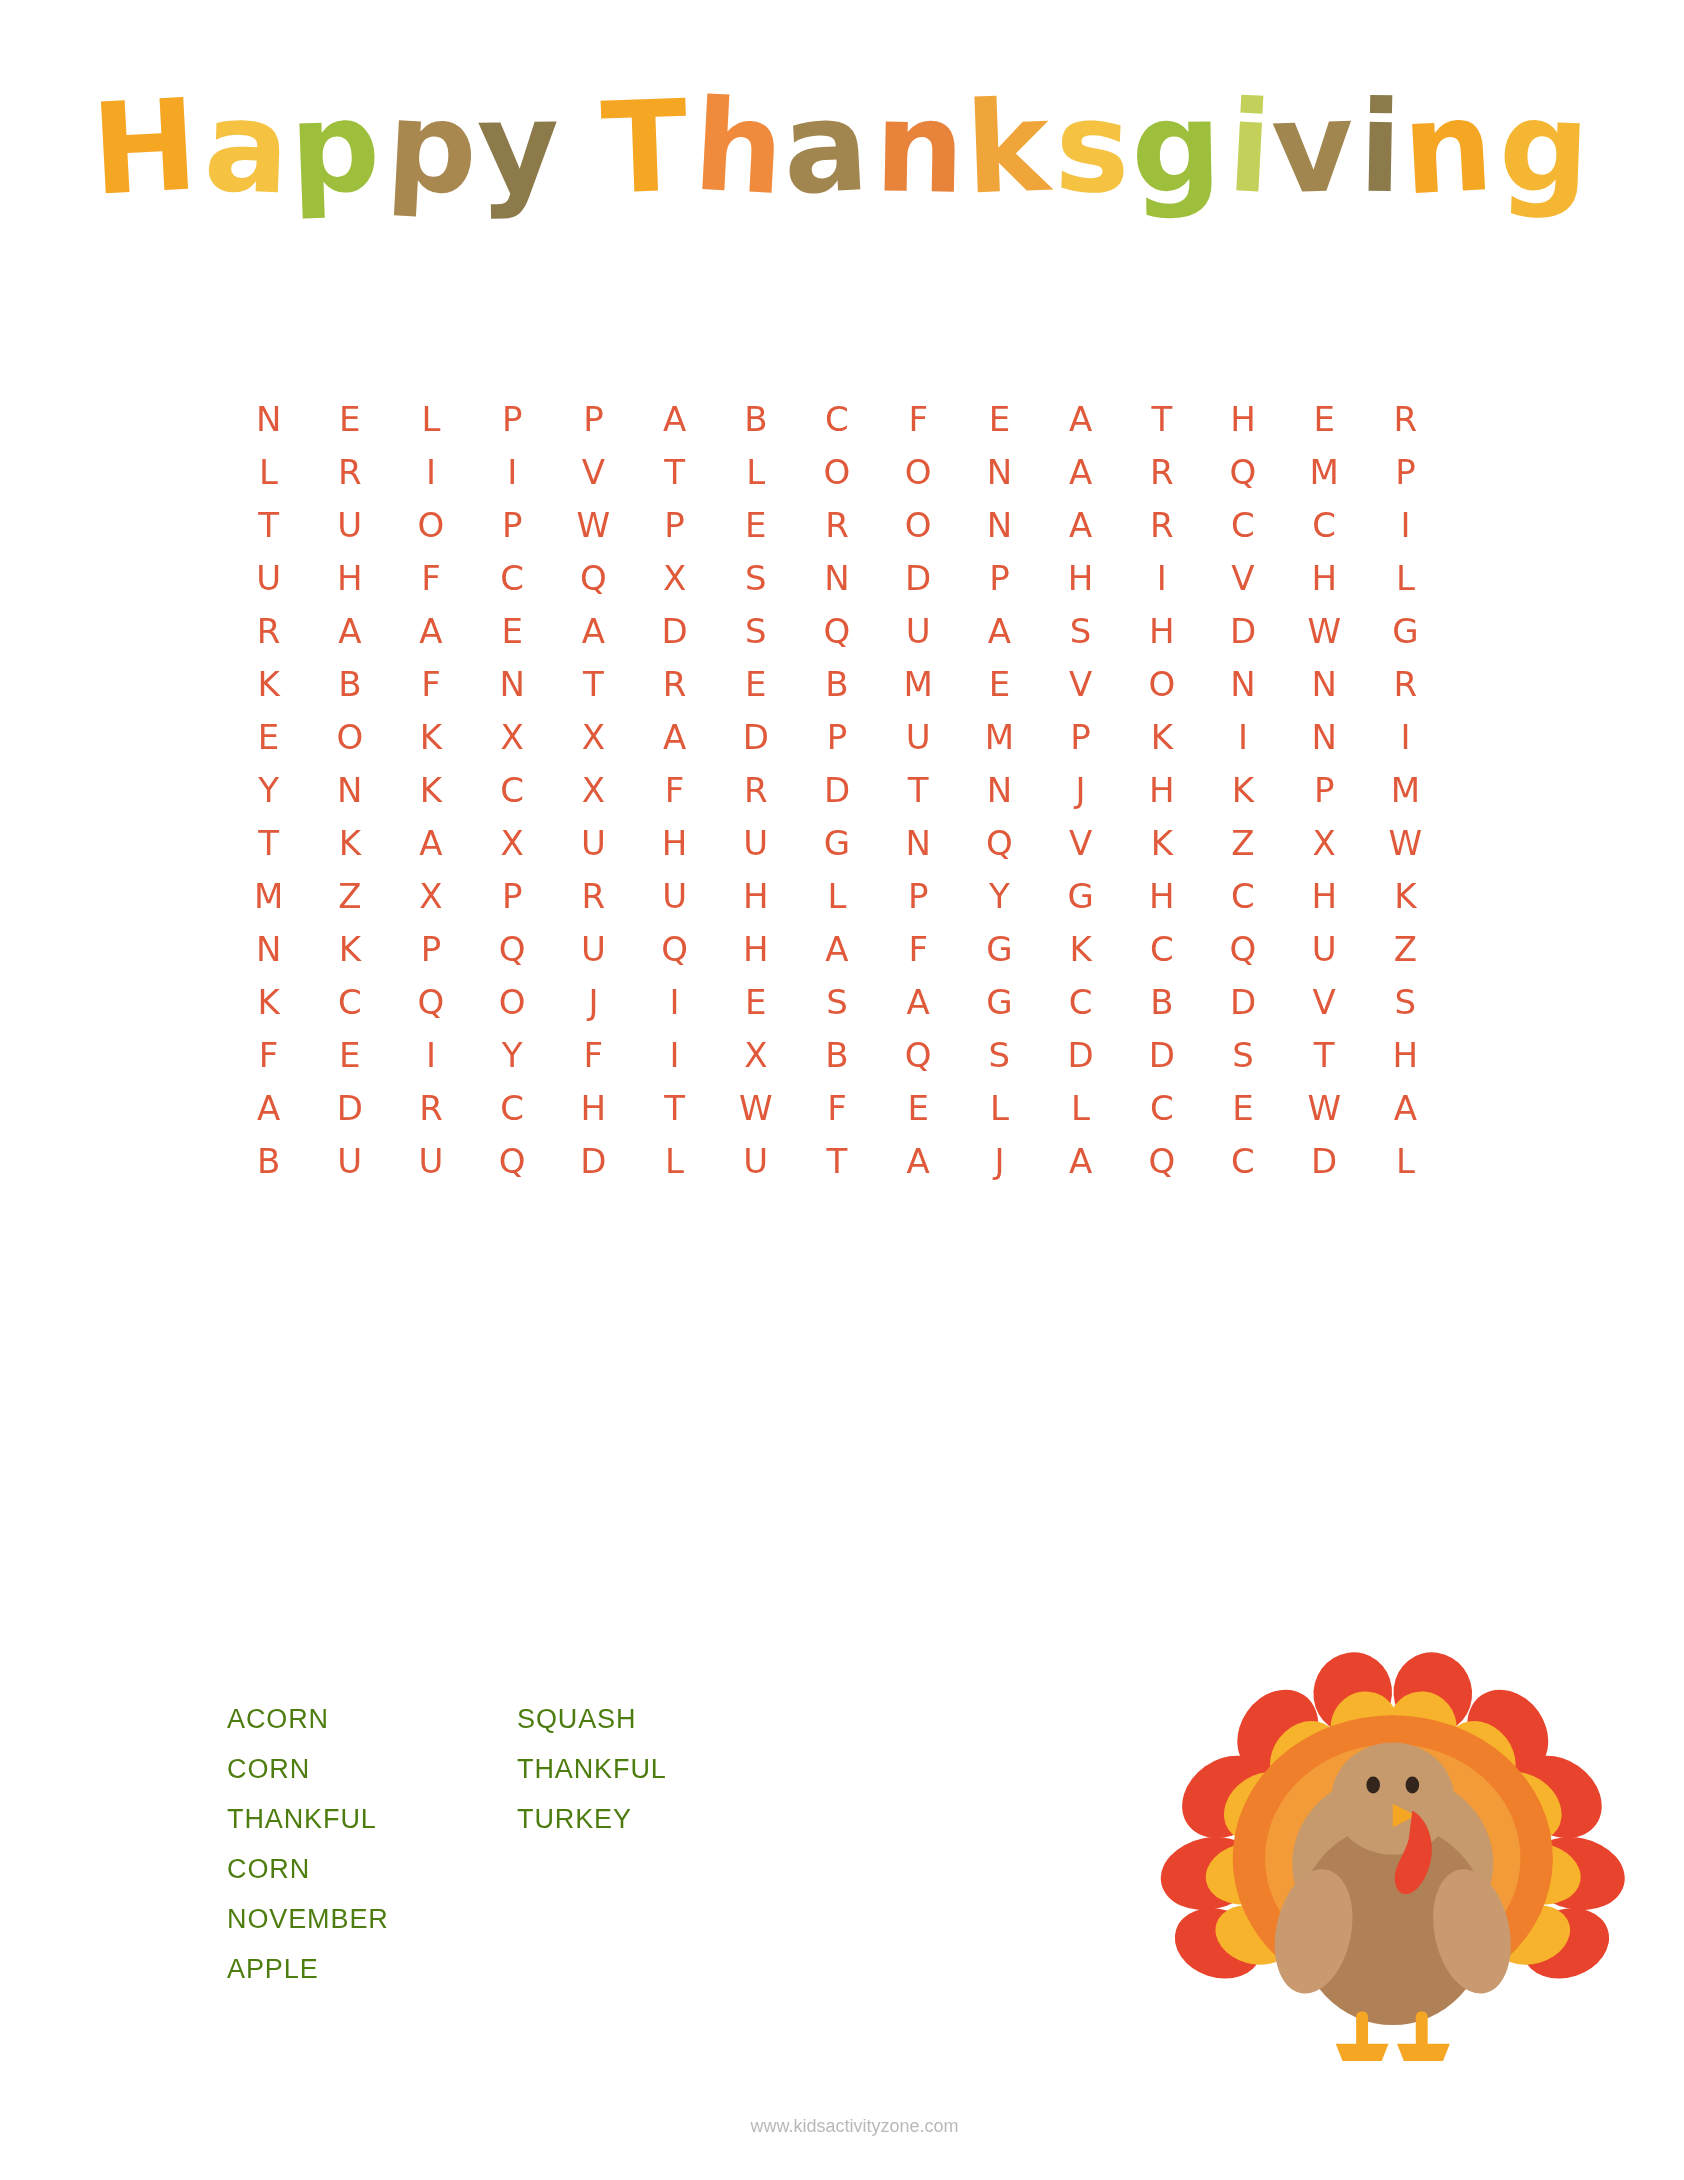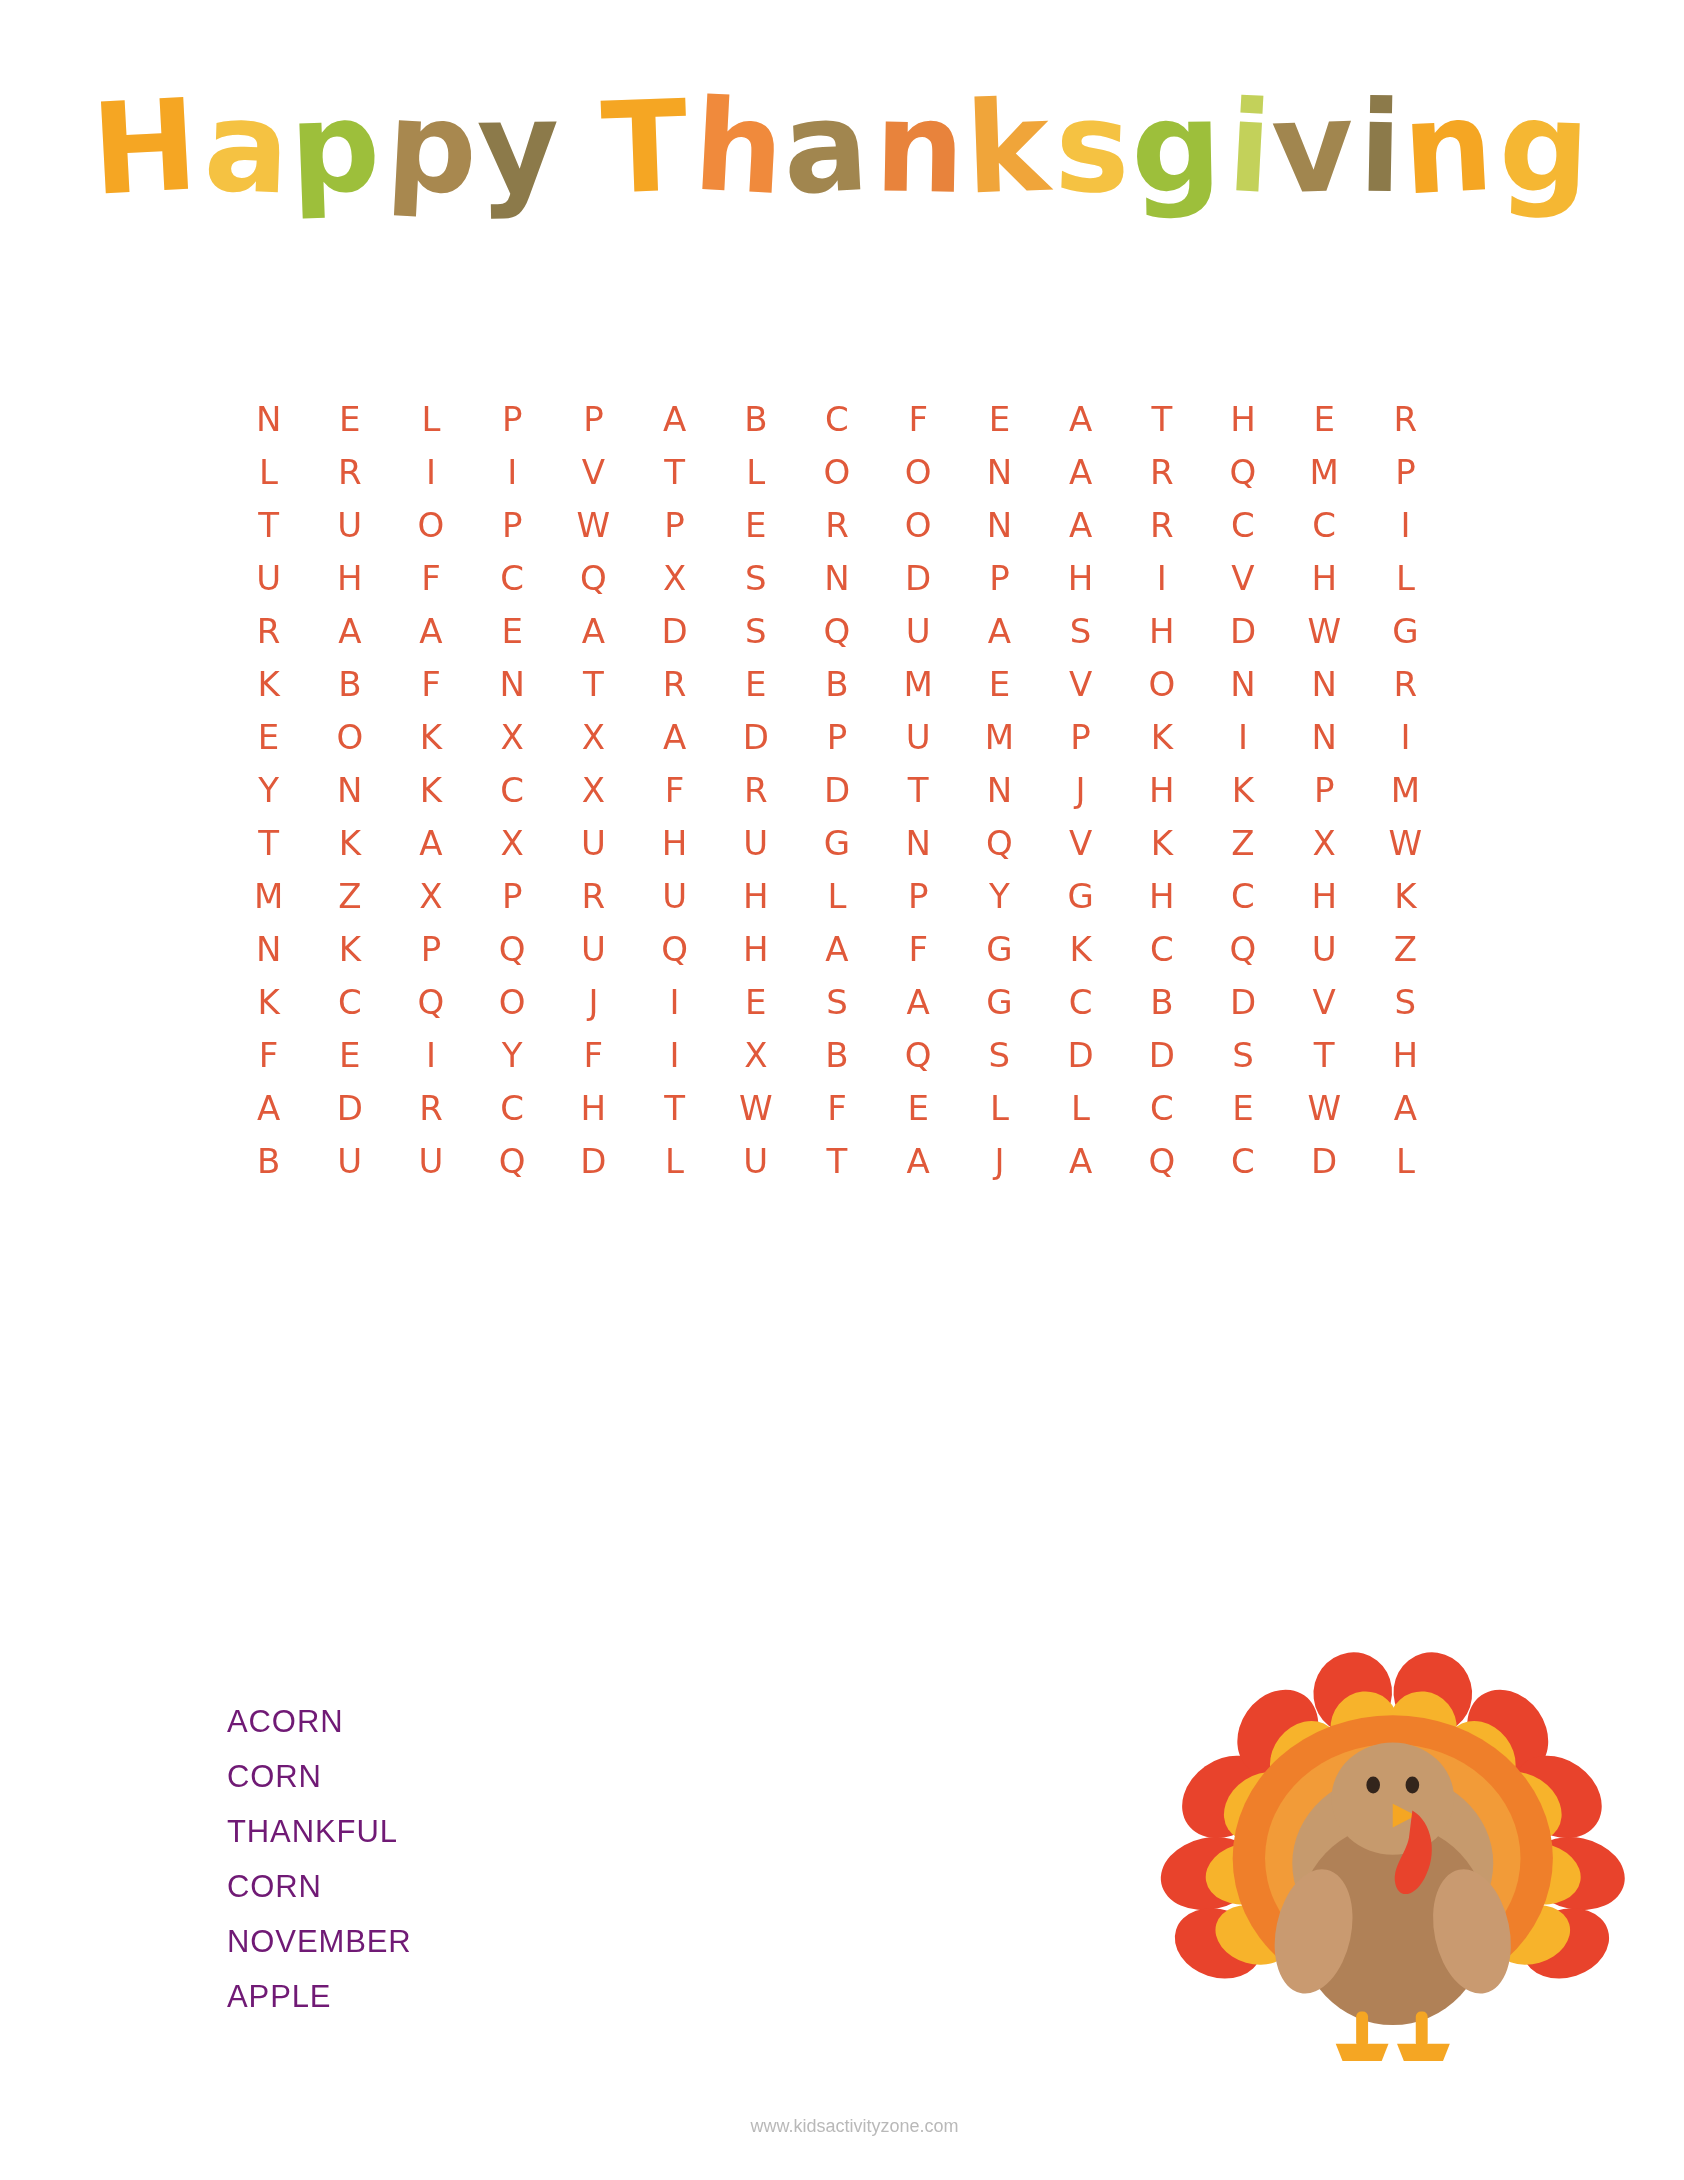--- a/index.html
+++ b/index.html
@@ -60,23 +60,23 @@
     letter-spacing: 0;
   }
 
   
   #wordlist {
     position: absolute;
     top: 1704px;
     left: 227px;
     display: flex;
     gap: 60px;
-    color: #701a75;
+    color: #4d7c0f;
     font-family: "Liberation Sans", sans-serif;
-    font-size: 31px;
+    font-size: 27px;
     letter-spacing: 0.9px;
   }
   #wordlist .col {
     display: flex;
     flex-direction: column;
     gap: 19px;
   }
   #wordlist .col:nth-child(1) { width: 230px; }
   #wordlist .col:nth-child(2) { width: 213px; }
   #wordlist .word { white-space: nowrap; }
@@ -336,20 +336,25 @@
   </div>
 
 <div id="wordlist">
     <div class="col">
       <div class="word">ACORN</div>
       <div class="word">CORN</div>
       <div class="word">THANKFUL</div>
       <div class="word">CORN</div>
       <div class="word">NOVEMBER</div>
       <div class="word">APPLE</div>
+    </div>
+    <div class="col">
+      <div class="word">SQUASH</div>
+      <div class="word">THANKFUL</div>
+      <div class="word">TURKEY</div>
     </div>
   </div>
 
 <div id="turkey">
   <svg viewBox="0 0 620 560" width="528" height="477" xmlns="http://www.w3.org/2000/svg">
 
     <g>
       <g fill="#e8432c">
         <ellipse cx="110" cy="300" rx="58" ry="42" transform="rotate(-12 110 300)"></ellipse>
         <ellipse cx="130" cy="210" rx="56" ry="44" transform="rotate(-35 130 210)"></ellipse>

